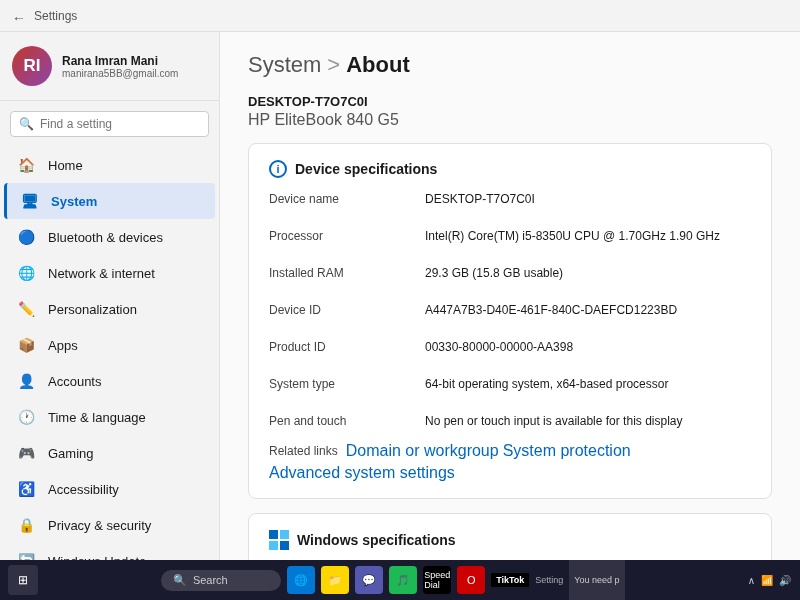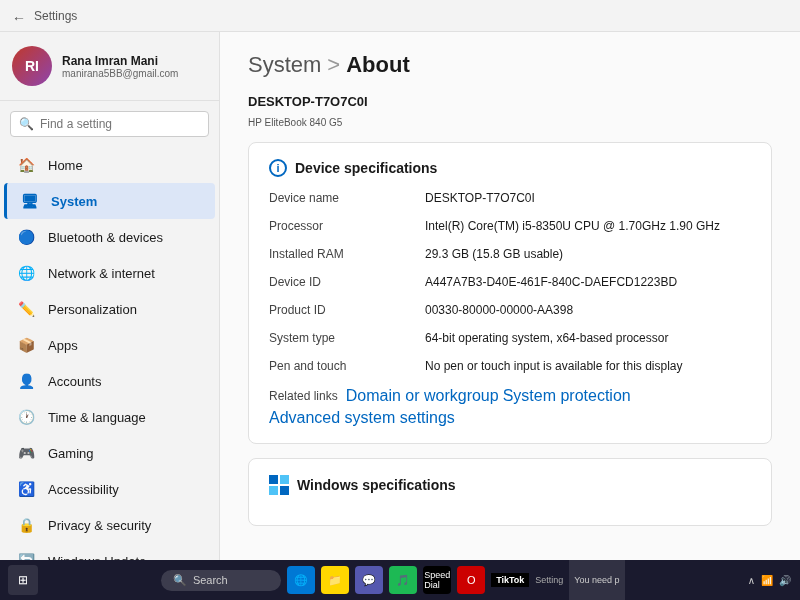--- a/index.html
+++ b/index.html
@@ -59,21 +59,21 @@
     .avatar {
       width: 40px;
       height: 40px;
       border-radius: 50%;
       background: linear-gradient(135deg, #c0392b, #8e44ad);
       display: flex;
       align-items: center;
       justify-content: center;
       color: white;
       font-weight: bold;
-      font-size: 14px;
+      font-size: 17px;
       flex-shrink: 0;
     }
     .user-info-name {
       font-size: 12px;
       font-weight: 600;
       color: #1a1a1a;
     }
     .user-info-email {
       font-size: 10px;
       color: #666;
@@ -162,23 +162,23 @@
     
     .device-header {
       margin-bottom: 14px;
     }
     .device-name-title {
       font-size: 13px;
       font-weight: 600;
       color: #1a1a1a;
     }
     .device-model {
-      font-size: 10px;
+      font-size: 16px;
       color: #555;
-      margin-top: 8px;
+      margin-top: 2px;
     }
 
     
     .section-card {
       background: #fff;
       border: 1px solid #e0e0e0;
       border-radius: 8px;
       padding: 16px 20px;
       margin-bottom: 14px;
     }
@@ -204,21 +204,21 @@
       font-size: 11px;
       font-weight: bold;
       color: #0067c0;
       flex-shrink: 0;
     }
 
     
     .spec-table {
       display: grid;
       grid-template-columns: 140px 1fr;
-      gap: 14px 16px;
+      gap: 23px 16px;
       font-size: 12px;
     }
     .spec-label {
       color: #444;
       font-weight: 400;
     }
     .spec-value {
       color: #1a1a1a;
     }
 

